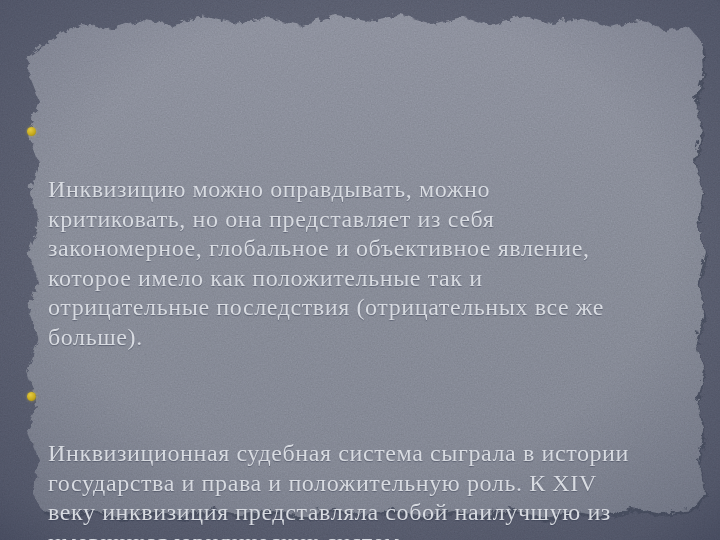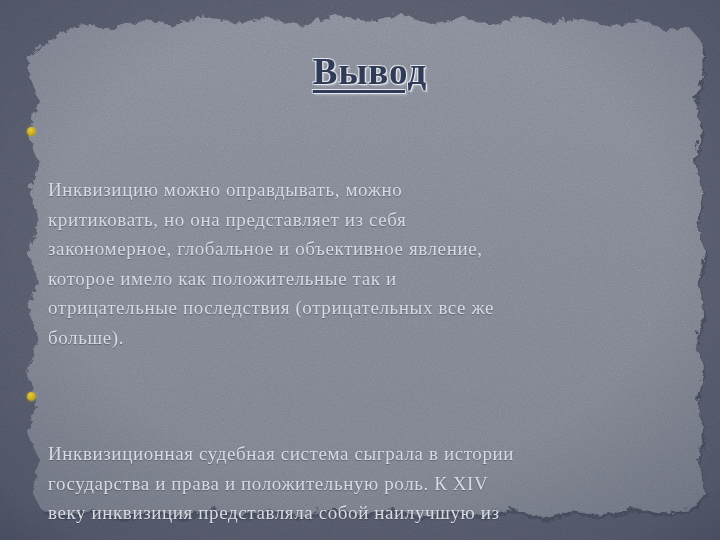--- a/index.html
+++ b/index.html
@@ -41,21 +41,21 @@
        1px -1px 0 rgba(236, 239, 246, 0.55),
       -1px  1px 0 rgba(236, 239, 246, 0.55),
        1px  1px 0 rgba(236, 239, 246, 0.85),
        2px  2px 2px rgba(236, 239, 246, 0.40);
   }
   .bullet {
     position: absolute;
     left: 48px;
     width: 668px;
     color: #d8dbe1;
-    font-size: 19px;
+    font-size: 24px;
     line-height: 29.5px;
     letter-spacing: 0.6px;
     white-space: pre-line;
     text-shadow: 0 1px 1px rgba(45, 52, 72, 0.45);
   }
   .bullet-1 { top: 116px; }
   .bullet-2 { top: 380px; }
   .bullet-dot {
     position: absolute;
     left: -21px;
@@ -108,21 +108,20 @@
       <polygon fill="url(#panelGrad)" points="26,55 55,34 80,22 110,28 140,18 170,24 200,14 235,22 265,16 300,24 335,14 370,20 400,13 430,22 460,15 490,24 520,14 550,22 580,16 610,26 640,18 665,30 686,24 700,40 702,70 694,100 700,130 693,160 701,190 695,220 704,250 696,280 702,310 694,340 703,370 695,400 702,430 696,460 704,490 690,508 660,512 630,506 600,514 570,508 540,516 510,507 480,514 450,508 420,515 390,507 360,513 330,506 300,515 270,508 240,514 210,507 180,515 150,509 120,516 90,508 60,514 40,508 30,490 38,460 26,430 36,400 25,370 37,340 27,310 36,280 26,250 38,220 28,190 37,160 26,130 38,100 28,75"></polygon>
     </g>
 
     <rect width="720" height="540" filter="url(#grainDark)" opacity="0.18"></rect>
     <rect width="720" height="540" filter="url(#grainLight)" opacity="0.10"></rect>
     <rect width="720" height="540" fill="url(#vign)"></rect>
   </svg>
 
   <div class="content">
 
-    <h1 class="slide-title">Вывод</h1>
 
     <div class="bullet bullet-1">
       <span class="bullet-dot"></span>
       <span>Инквизицию можно оправдывать, можно
 критиковать, но она представляет из себя
 закономерное, глобальное и объективное явление,
 которое имело как положительные так и
 отрицательные последствия (отрицательных все же
 больше).</span>
     </div>

